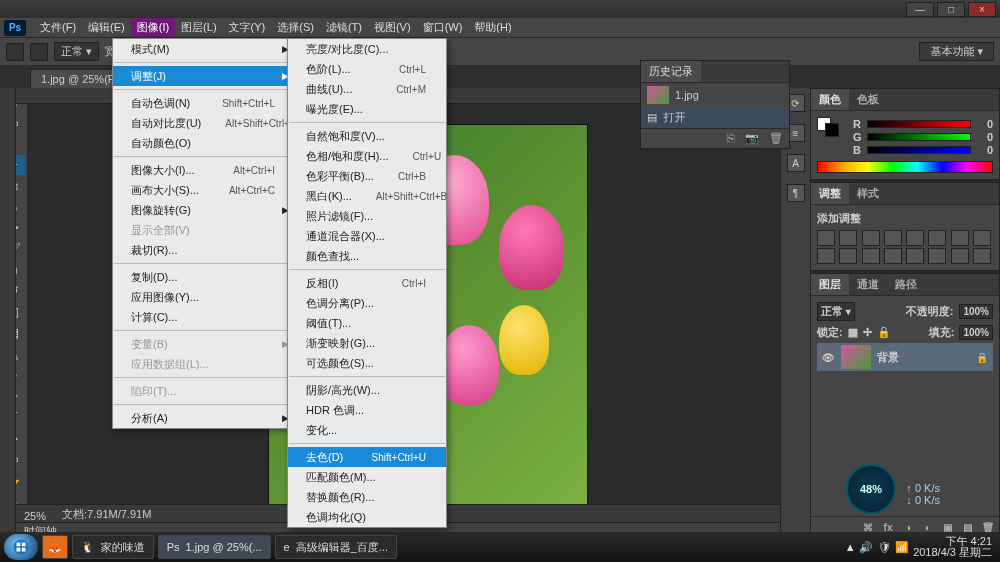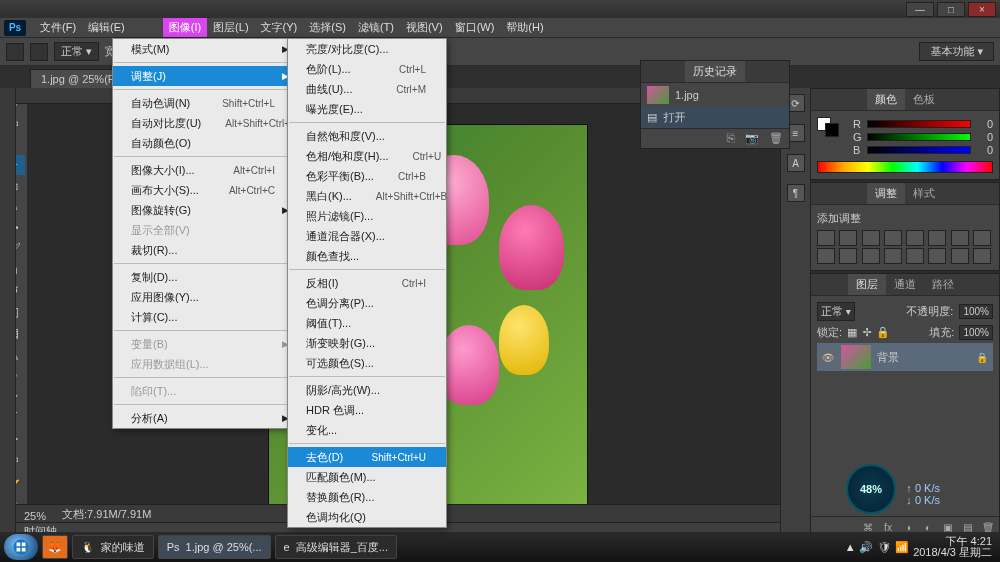--- a/index.html
+++ b/index.html
@@ -3,21 +3,21 @@
 <meta charset="utf-8">
 <style>
 * { margin: 0; padding: 0; box-sizing: border-box; font-family: "Microsoft YaHei", Arial, sans-serif; font-size: 11px; -webkit-font-smoothing: antialiased; }
 body { width: 1000px; height: 562px; background: #4b4b4b; color: #ccc; overflow: hidden; position: relative; }
 .titlebar { height: 18px; background: linear-gradient(#3e3e3e,#2f2f2f); display: flex; align-items: center; justify-content: flex-end; padding-right: 4px; }
 .winbtn { width: 28px; height: 15px; margin-left: 3px; background:#444; border:1px solid #222; display:inline-flex; align-items:center; justify-content:center; color:#ccc; font-size:10px;}
 .winbtn.close{background:#8a2a2a;}
 .menubar { height: 20px; background: #454545; display: flex; align-items: center; padding: 0 4px; border-bottom:1px solid #2a2a2a;}
 .pslogo { width: 22px; height: 16px; background: #001c33; color:#4fb3ff; font-weight:bold; font-size:10px; display:flex; align-items:center; justify-content:center; border-radius:2px; margin-right:8px;}
 .menuitem { padding: 2px 6px; color: #ddd; cursor: default; }
-.menuitem.open { background:#d946ef; color:#fff;margin-left:32px; }
+.menuitem.open { background:#701a75; color:#fff; }
 .optionbar { height: 28px; background: #454545; border-bottom:1px solid #2a2a2a; display:flex; align-items:center; padding:0 6px; gap:6px;}
 .optionbar .selector{background:#333;border:1px solid #222;padding:1px 6px;color:#ccc;}
 .optionbar .right{margin-left:auto;background:#3a3a3a;padding:1px 10px;border:1px solid #222;}
 .tabbar { height: 22px; background: #2f2f2f; display:flex; align-items:flex-end; padding-left:30px;}
 .filetab { background:#4b4b4b; color:#ccc; padding:3px 10px; border:1px solid #222; border-bottom:none; font-size:11px;}
 .workarea { position:absolute; top:88px; left:0; right:0; bottom:22px; display:flex; background:#2b2b2b;}
 .toolbar { width:28px; background:#454545; border-right:1px solid #2a2a2a; display:flex; flex-direction:column; align-items:center; padding-top:4px; gap:1px;}
 .tool { width:22px; height:20px; display:flex; align-items:center; justify-content:center; color:#ccc; font-size:12px; }
 .tool.sel{background:#1f5f8b;}
 .rulerH{height:16px;background:#3a3a3a;border-bottom:1px solid #222;}
@@ -27,25 +27,25 @@
 .imgstage{flex:1;position:relative;overflow:hidden;}
 .photo{position:absolute;left:252px;top:20px;width:320px;height:392px;background:linear-gradient(135deg,#2e7d32 0%,#558b2f 40%,#7cb342 100%);border:1px solid #111;}
 .flower{position:absolute;border-radius:50% 50% 40% 40%;}
 .f1{left:40px;top:60px;width:60px;height:80px;background:radial-gradient(circle at 40% 30%,#ff8fc2,#d1307a);}
 .f2{left:150px;top:30px;width:70px;height:90px;background:radial-gradient(circle at 40% 30%,#ffb0d4,#e04a90);}
 .f3{left:230px;top:80px;width:65px;height:85px;background:radial-gradient(circle at 40% 30%,#ff7ab5,#c42b70);}
 .f4{left:80px;top:190px;width:55px;height:75px;background:radial-gradient(circle at 40% 30%,#ffe36b,#e6b800);}
 .f5{left:170px;top:200px;width:60px;height:80px;background:radial-gradient(circle at 40% 30%,#ff9acd,#d63b86);}
 .f6{left:40px;top:300px;width:55px;height:70px;background:radial-gradient(circle at 40% 30%,#ff85be,#c93078);}
 .f7{left:230px;top:180px;width:50px;height:70px;background:radial-gradient(circle at 40% 30%,#ffe36b,#e0b400);}
-.rpanels{position:absolute;top:88px;right:0;bottom:22px;width:190px;display:flex;flex-direction:column;gap:0;}
+.rpanels{position:absolute;top:88px;right:0;bottom:22px;width:190px;display:flex;flex-direction:column;gap:0;font-weight:bold;}
 .rgutter{position:absolute;top:88px;right:190px;bottom:22px;width:30px;background:#3f3f3f;border-left:1px solid #222;display:flex;flex-direction:column;align-items:center;padding-top:6px;gap:12px;}
 .gicon{width:18px;height:18px;background:#555;border:1px solid #222;display:flex;align-items:center;justify-content:center;font-size:10px;color:#ccc;}
 .panel{background:#454545;border:1px solid #222;margin-bottom:2px;}
-.paneltabrow{display:flex;border-bottom:1px solid #2a2a2a;background:#3a3a3a;justify-content:center;}
+.paneltabrow{display:flex;border-bottom:1px solid #2a2a2a;background:#3a3a3a;}
 .paneltab{padding:3px 8px;color:#aaa;}
 .paneltab.act{background:#4b4b4b;color:#ddd;}
 .panelbody{padding:6px;font-size:10px;}
 .slider-row{display:flex;align-items:center;gap:4px;margin:1px 0;}
 .slider-row .lbl{width:10px;}
 .slider-row .track{flex:1;height:8px;position:relative;border:1px solid #222;}
 .slider-row .val{width:18px;text-align:right;}
 .rtrack{background:linear-gradient(to right,#000,#f00);}
 .gtrack{background:linear-gradient(to right,#000,#0f0);}
 .btrack{background:linear-gradient(to right,#000,#00f);}

